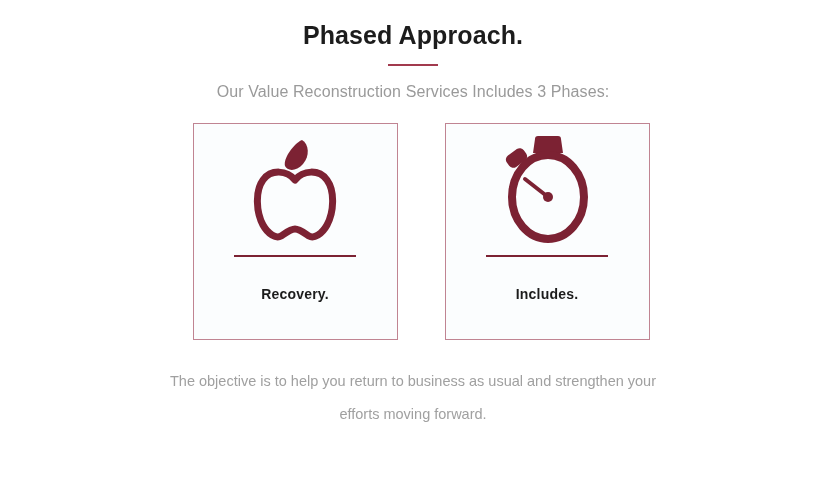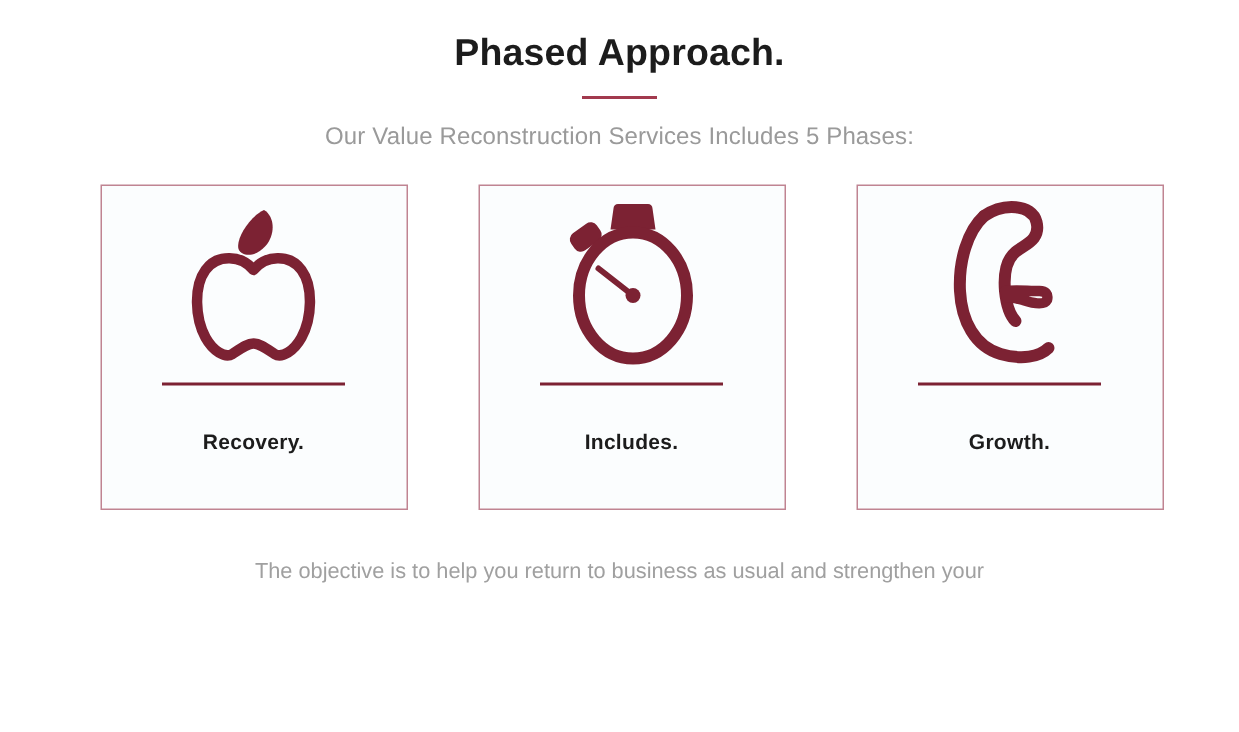--- a/index.html
+++ b/index.html
@@ -108,21 +108,21 @@
 </head>
 <body>
 
 <div class="slide">
 
   <div class="header">
     <div class="title">Phased Approach.</div>
     <div class="title-rule-wrap">
       <div class="title-rule"></div>
     </div>
-    <div class="subtitle">Our Value Reconstruction Services Includes 5 Phases:</div>
+    <div class="subtitle">Our Value Reconstruction Services Includes 3 Phases:</div>
   </div>
 
   <div class="cards">
 
     <div class="card">
       <div class="card-icon">
         <svg width="96" height="112" viewBox="0 0 96 112" aria-hidden="true">
           <path d="M55 6 C62 10 63 22 56 30 C49 38 40 37 38 32 C36 25 46 10 55 6 Z" fill="#7c2233"></path>
           <path d="M48 46
                    C40 36 24 35 16 46
@@ -146,38 +146,21 @@
           <rect x="9" y="19" width="21" height="14" rx="5" transform="rotate(-36 19.5 26)" fill="#7c2233"></rect>
           <ellipse cx="51" cy="65" rx="36" ry="42" fill="none" stroke="#7c2233" stroke-width="8"></ellipse>
           <path d="M51 65 L28 47" stroke="#7c2233" stroke-width="4" stroke-linecap="round"></path>
           <circle cx="51" cy="65" r="5" fill="#7c2233"></circle>
         </svg>
       </div>
       <div class="card-divider"></div>
       <div class="card-label">Includes.</div>
     </div>
 
-    <div class="card">
-      <div class="card-icon">
-        <svg width="96" height="116" viewBox="0 0 96 116" aria-hidden="true">
-          <path d="M31 12
-                   C44 3 63 4 66 16
-                   C69 28 58 31 52 36
-                   C46 41 44 50 45 62
-                   C46 72 48 78 52 82" fill="none" stroke="#7c2233" stroke-width="8" stroke-linecap="round" stroke-linejoin="round"></path>
-          <path d="M31 12
-                   C20 22 14 42 15 62
-                   C16 82 25 99 42 104
-                   C56 108 68 106 74 100" fill="none" stroke="#7c2233" stroke-width="8" stroke-linecap="round" stroke-linejoin="round"></path>
-          <path d="M45 62 C52 61 60 62 68 62 C72 62 74 64 73 68 C71 72 63 70 57 68 C53 67 49 66 46 66" fill="none" stroke="#7c2233" stroke-width="7" stroke-linecap="round" stroke-linejoin="round"></path>
-        </svg>
-      </div>
-      <div class="card-divider"></div>
-      <div class="card-label">Growth.</div>
-    </div>
 
   </div>
 
   <div class="footer">
     <span class="footer-line">The objective is to help you return to business as usual and strengthen your</span>
+    <span class="footer-line">efforts moving forward.</span>
   </div>
 
 </div>
 
 </body></html>

